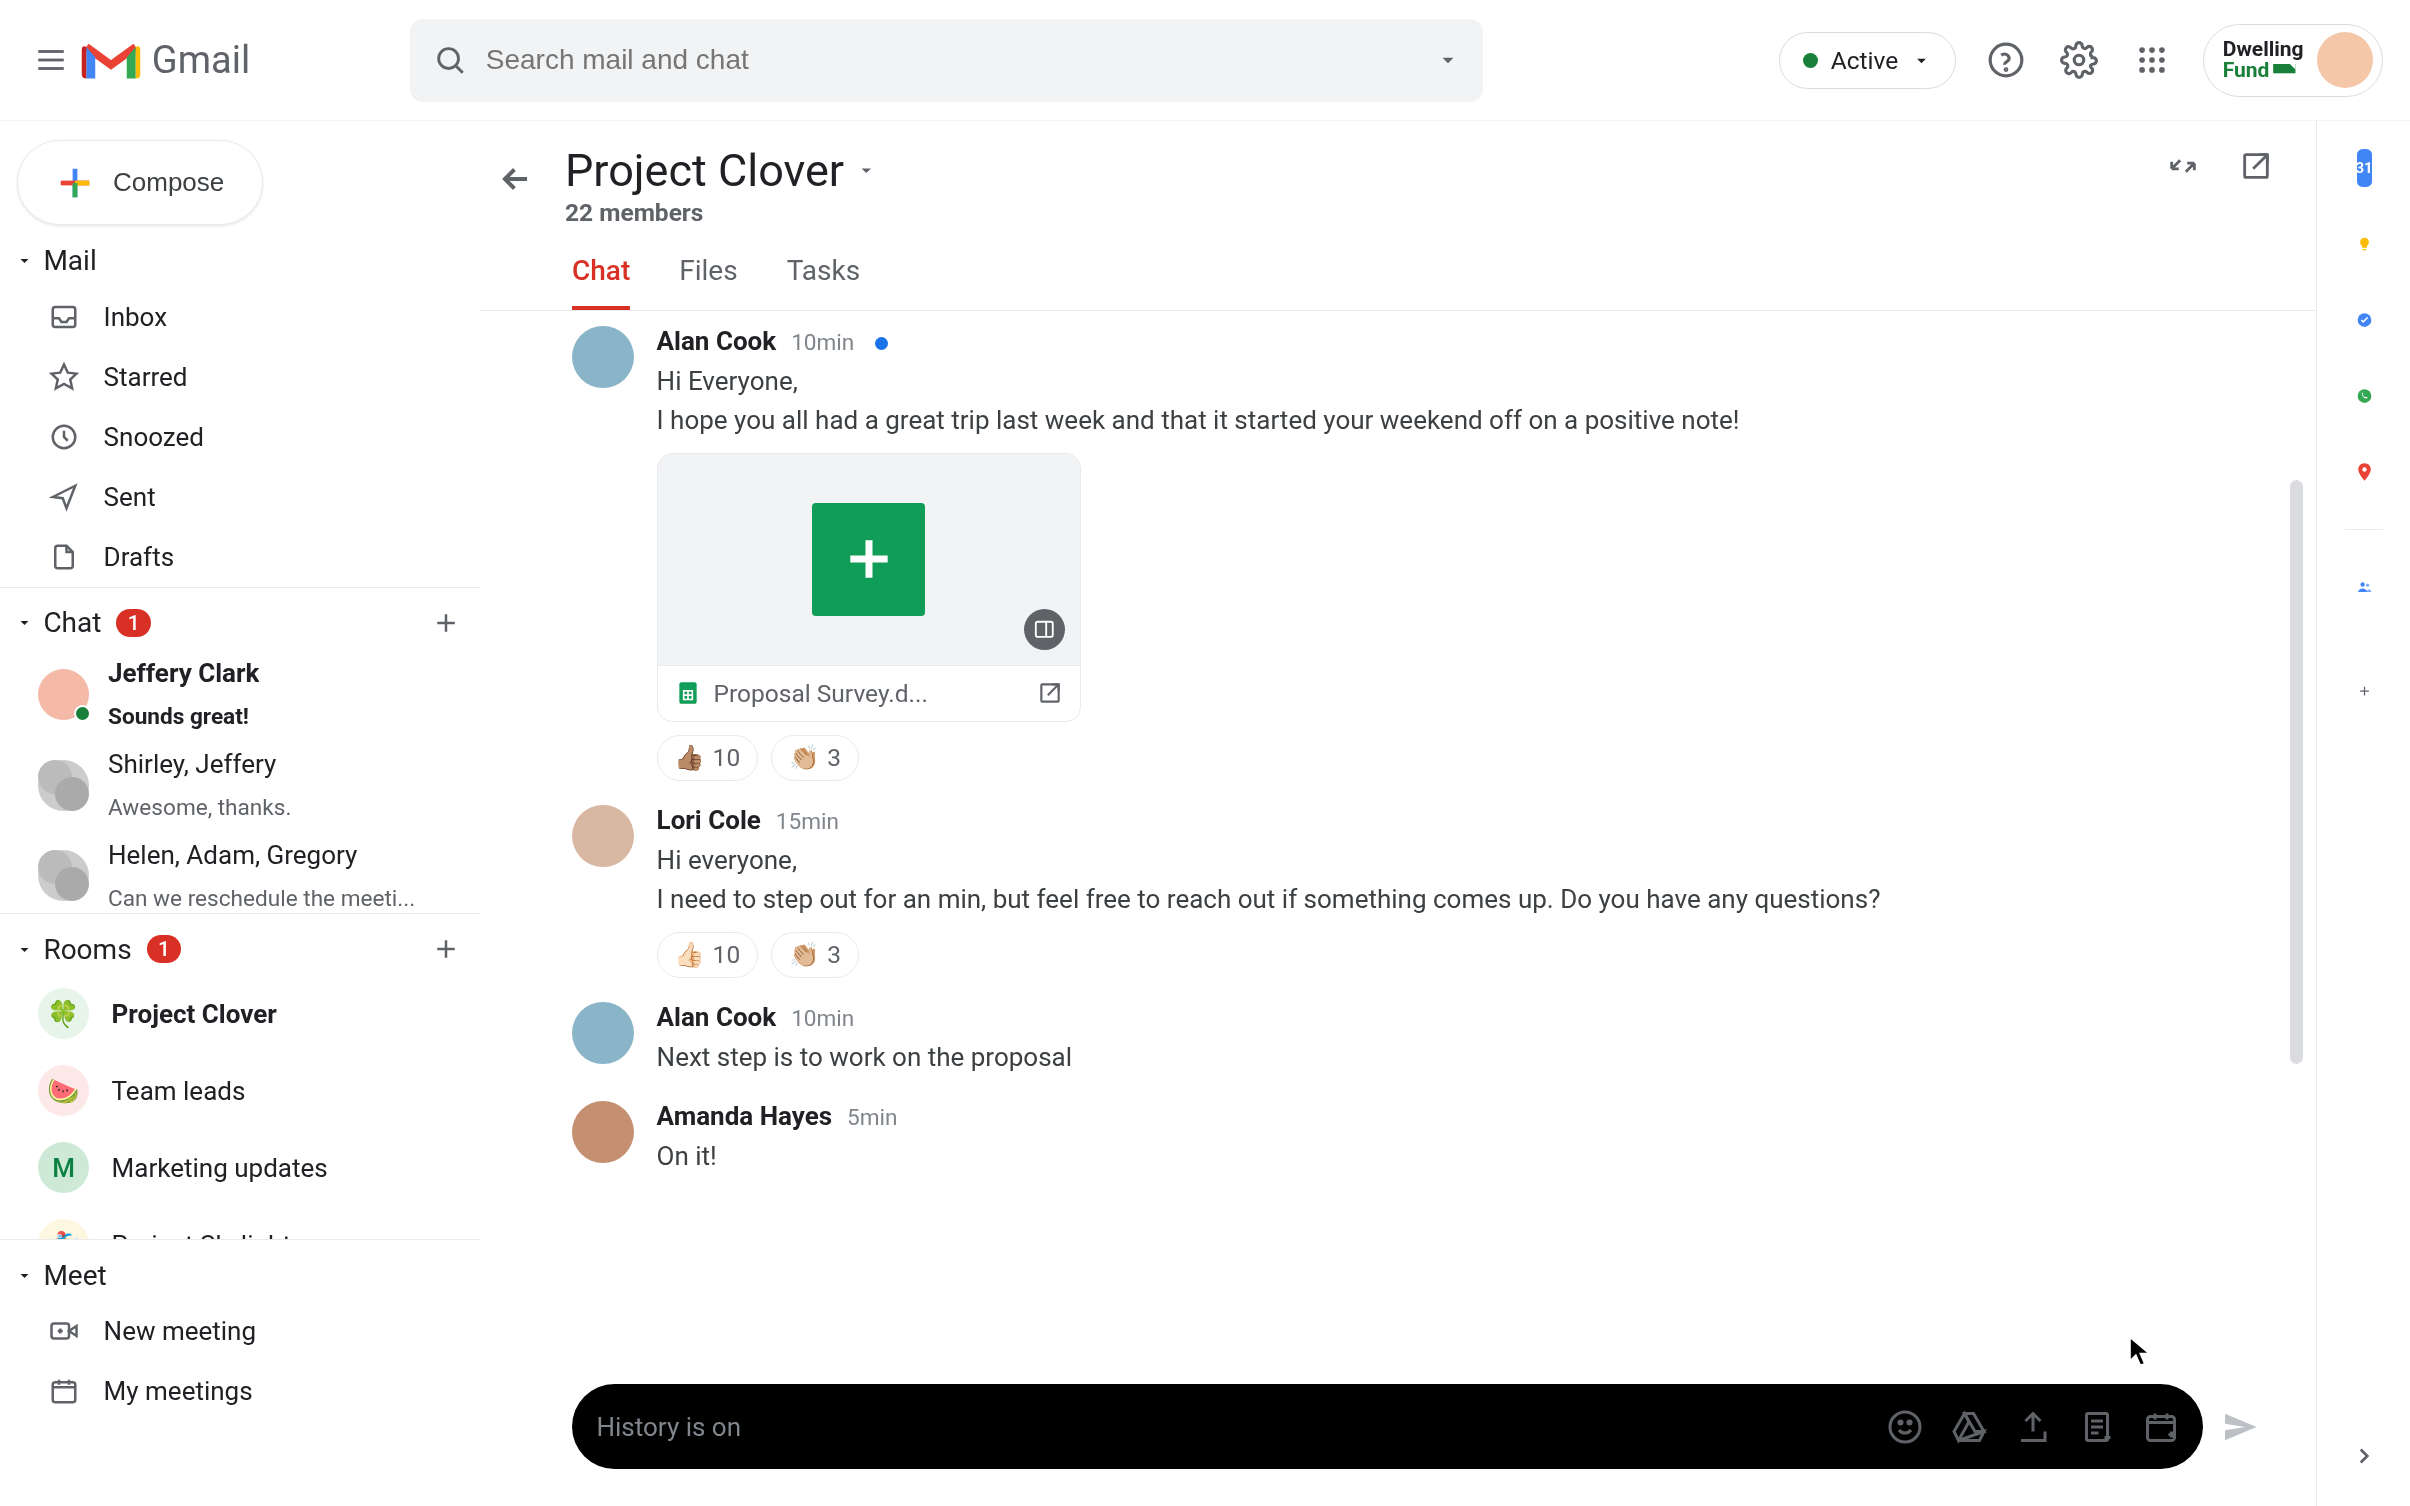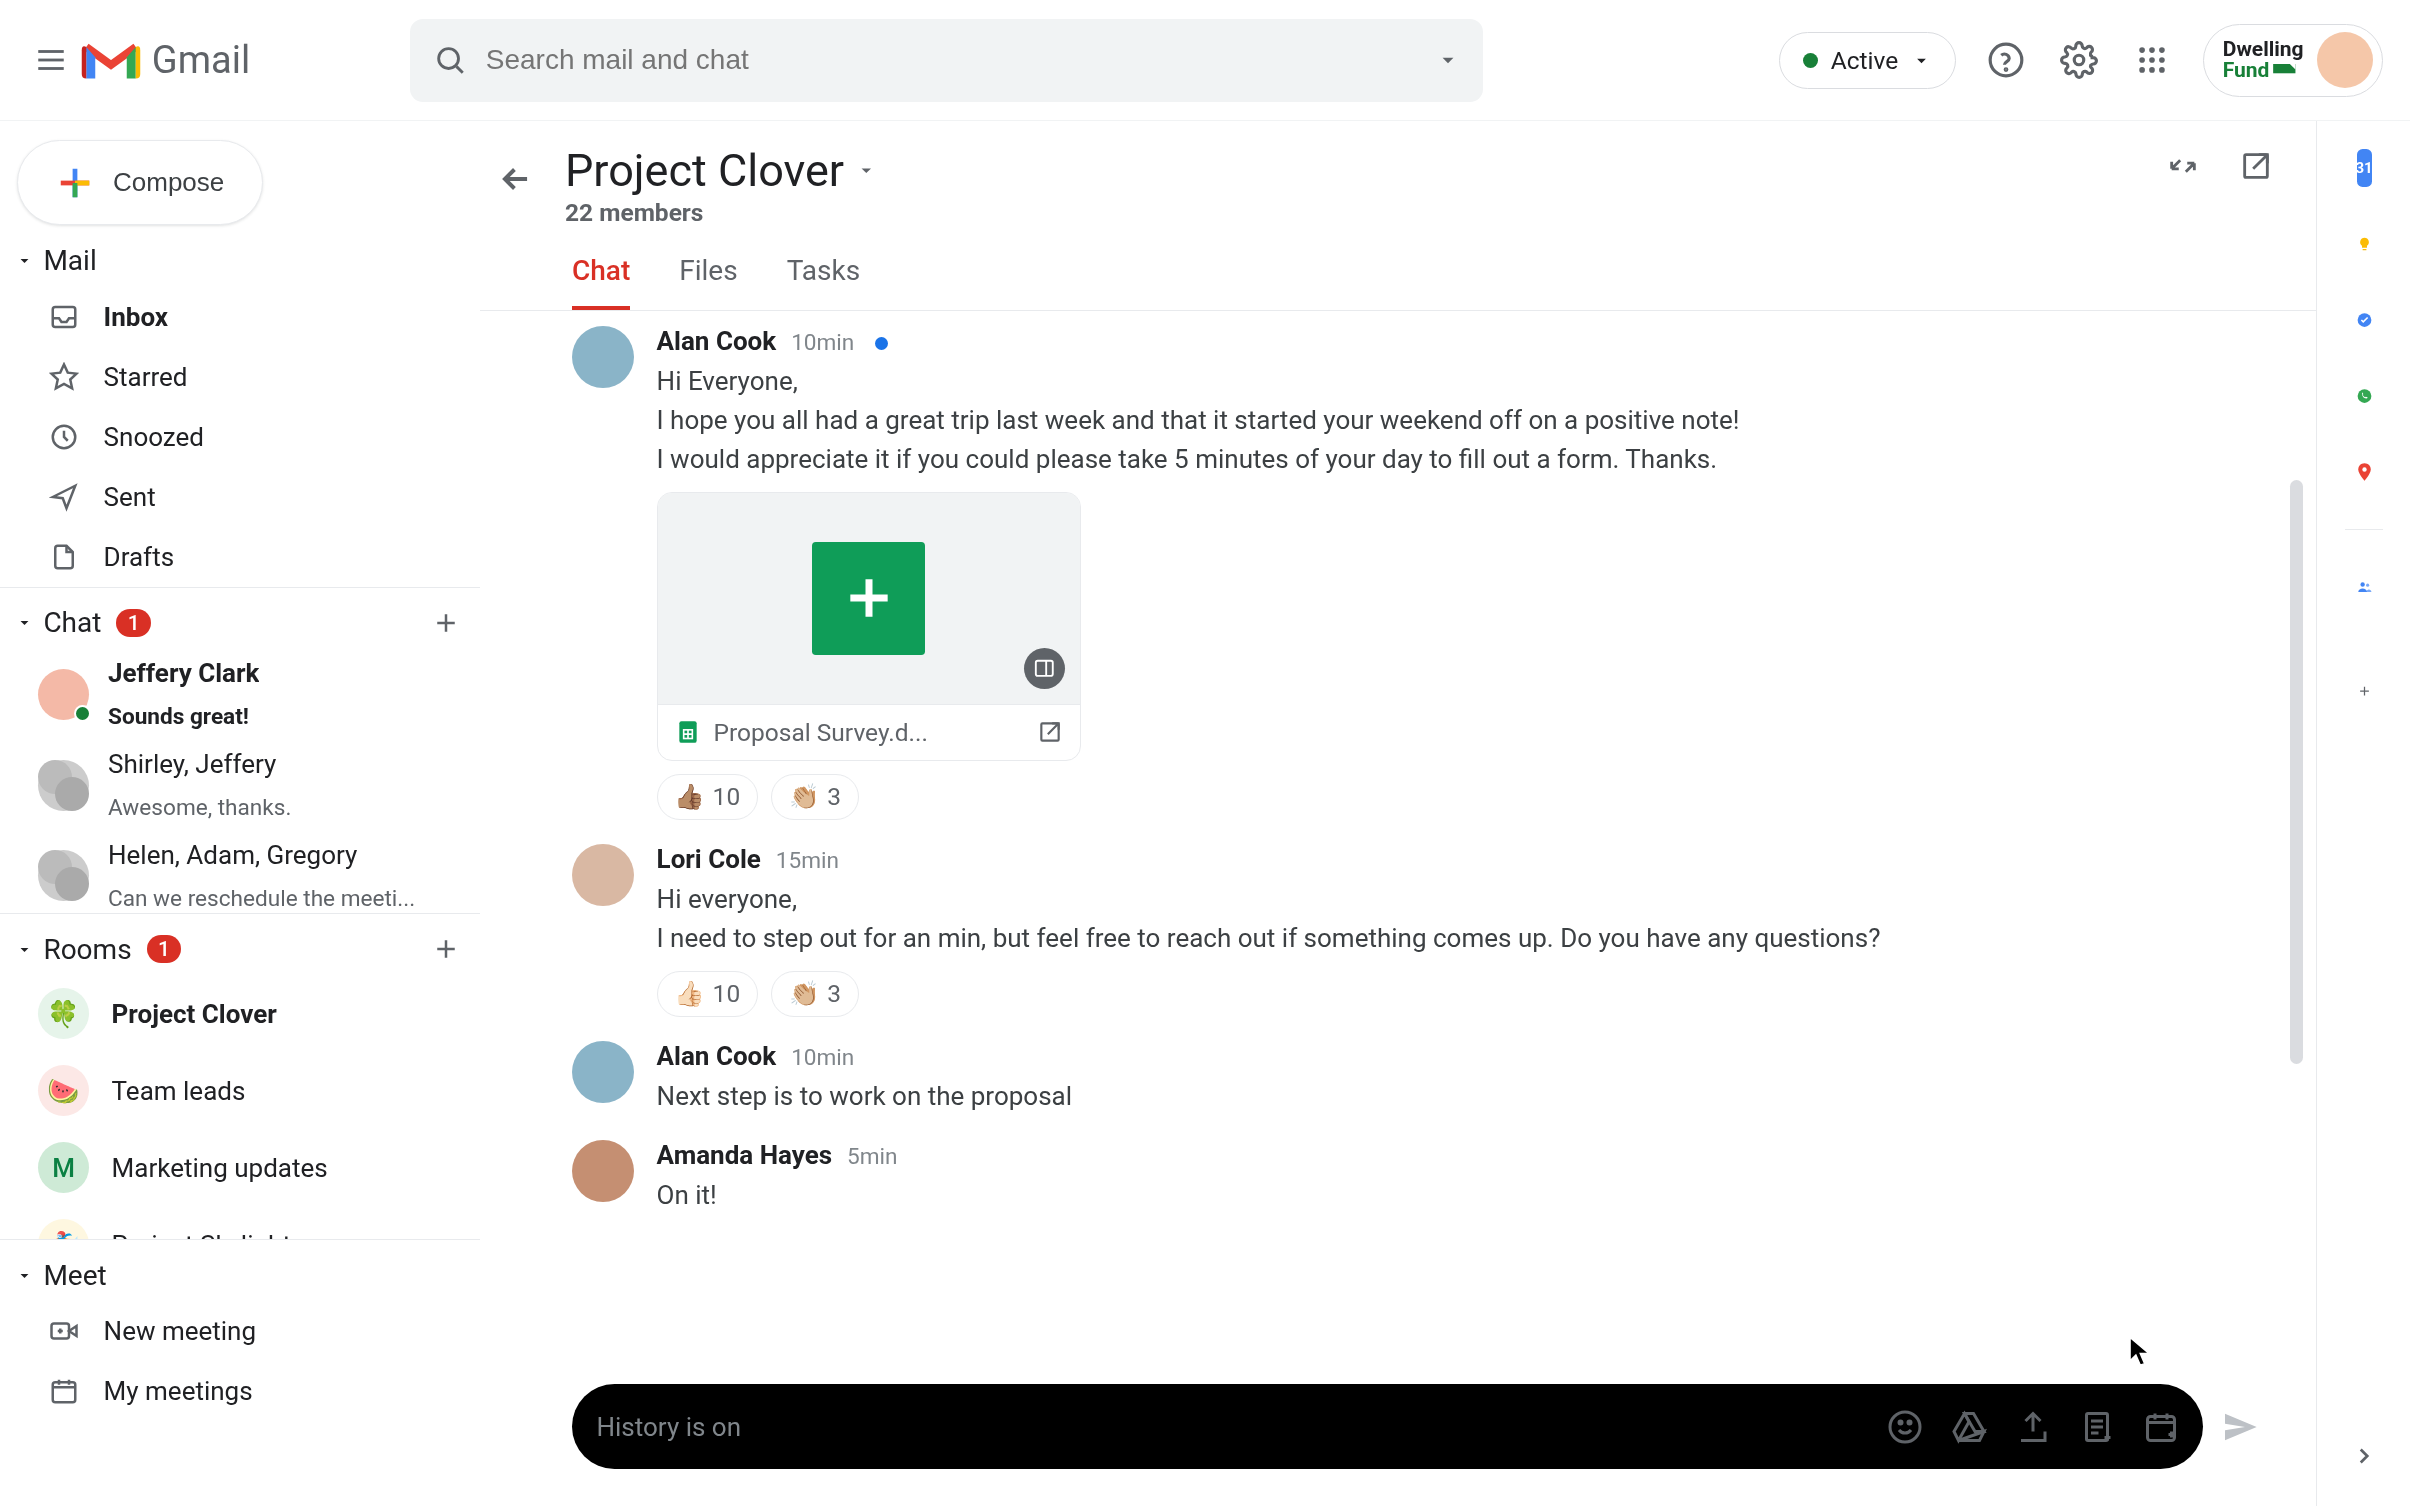--- a/index.html
+++ b/index.html
@@ -26,21 +26,21 @@
   
   .layout { display: flex; height: calc(100% - 121px); }
 
   
   .sidebar { width: 480px; display: flex; flex-direction: column; padding-top: 19px; border-right: 0; }
   .compose-btn { display: inline-flex; align-items: center; gap: 19px; background: #fff; border: 0.9px solid #e8eaed; border-radius: 47px; padding: 22.6px 38px; margin-left: 17px; box-shadow: 0 0.9px 2.8px rgba(60,64,67,.15); font-size: 26px; color: #3c4043; width: fit-content; }
   .section-header { display: flex; align-items: center; gap: 9.4px; padding: 19px 19px 9.4px 15px; font-size: 28px; color: #202124; cursor: pointer; }
   .section-header .add { margin-left: auto; color: #5f6368; }
   .nav-item { display: flex; align-items: center; gap: 22.6px; padding: 13px 19px 13px 47px; font-size: 26px; color: #202124; border-radius: 0 38px 38px 0; cursor: pointer; }
   .nav-item .nav-icon { width: 34px; height: 34px; display: flex; align-items: center; justify-content: center; color: #5f6368; }
-  .nav-item.bold { font-weight: 700; }
+  .nav-item.bold { font-weight: 400; }
   .badge-red { background: #d93025; color: #fff; font-size: 21px; border-radius: 19px; padding: 1.9px 11.3px; margin-left: 5.6px; font-weight: 500; }
   .chat-item, .room-item { display: flex; align-items: center; gap: 19px; padding: 9.4px 19px 9.4px 38px; cursor: pointer; }
   .chat-avatar { width: 51px; height: 51px; border-radius: 50%; background: #ccc; flex-shrink: 0; }
   .chat-avatar.dual { position: relative; }
   .chat-avatar.dual::before, .chat-avatar.dual::after { content:''; position:absolute; width:34px; height:34px; border-radius:50%; background:#bbb; }
   .chat-avatar.dual::before { left: 0; top: 0; }
   .chat-avatar.dual::after { right: 0; bottom: 0; background:#aaa; }
   .chat-text { display: flex; flex-direction: column; overflow: hidden; }
   .chat-name { font-size: 26px; color: #202124; white-space: nowrap; overflow: hidden; text-overflow: ellipsis; }
   .chat-name.bold { font-weight: 700; }
@@ -395,21 +395,20 @@
         <div class="msg-avatar" style="background:#8ab4c8;"></div>
         <div class="msg-body">
           <div class="msg-head">
             <span class="msg-author">Alan Cook</span>
             <span class="msg-time">10min</span>
             <span class="blue-dot"></span>
           </div>
           <div class="msg-text">
             <div>Hi Everyone,</div>
             <div>I hope you all had a great trip last week and that it started your weekend off on a positive note!</div>
-            <div>I would appreciate it if you could please take 5 minutes of your day to fill out a form. Thanks.</div>
           </div>
           <div class="attachment">
             <div class="att-preview">
               <div class="att-sheets-big">
                 <svg width="56" height="56" viewBox="0 0 24 24" fill="none" stroke="#fff" stroke-width="3">
                     <path d="M12 4v16M4 12h16"></path>
                   </svg>
               </div>
               <div style="position:absolute; right:15px; bottom:15px; width:41px; height:41px; background:#5f6368; border-radius:50%; display:flex; align-items:center; justify-content:center;">
                 <svg width="22.6" height="22.6" viewBox="0 0 24 24" fill="none" stroke="#fff" stroke-width="2">

